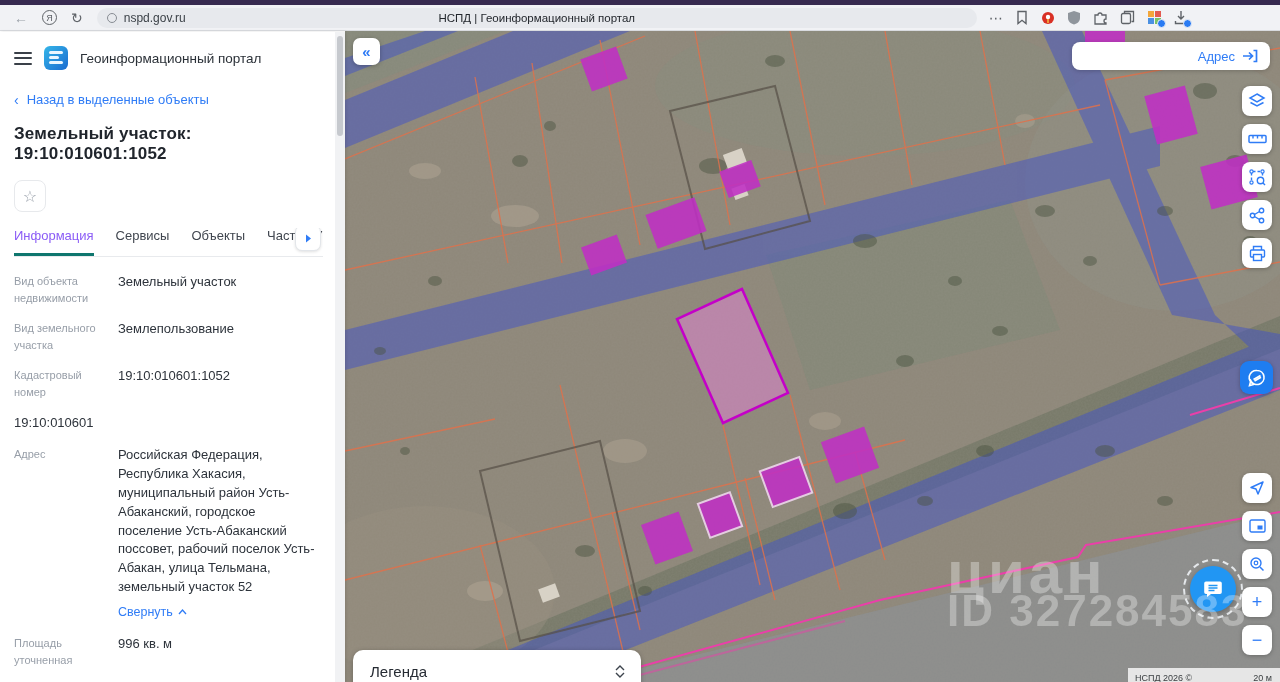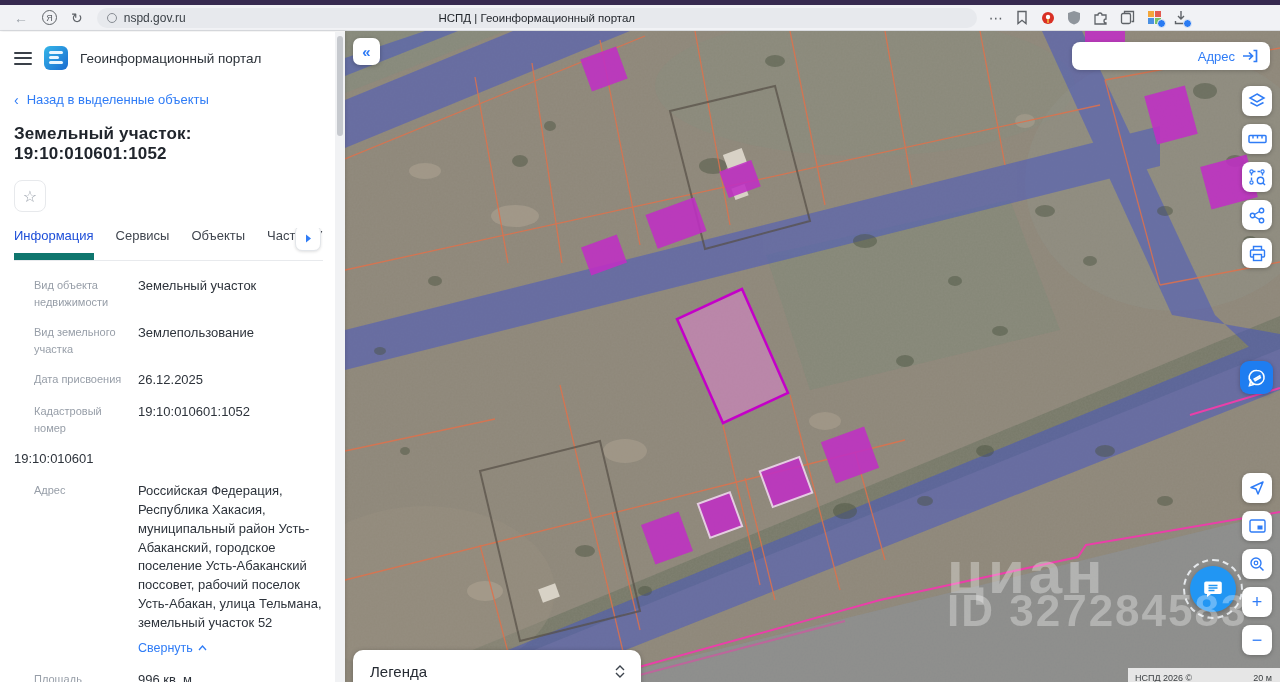--- a/index.html
+++ b/index.html
@@ -32,26 +32,26 @@
   .logo i:nth-child(1){ top:5px; width:14px; }
   .logo i:nth-child(2){ top:10px; width:10px; }
   .logo i:nth-child(3){ top:15px; width:14px; }
   .portal-title { font-size:13.5px; color:#2b3138; }
   .back-link { display:flex; align-items:center; gap:8px; color:#2f7cf6; font-size:13px; margin-top:22px; cursor:pointer; }
   .back-chev { font-size:14px; line-height:1; }
   .sb-title { font-size:17px; font-weight:600; color:#20252c; margin-top:17px; letter-spacing:.2px; }
   .star-btn { margin-top:16px; width:32px; height:32px; border:1px solid #e7e9ec; border-radius:8px; display:flex; align-items:center; justify-content:center; color:#9aa1ab; font-size:16px; background:#fff; }
   .tabs { position:relative; display:flex; gap:22px; margin-top:16px; border-bottom:1px solid #e8eaed; white-space:nowrap; overflow:hidden; }
   .tab { font-size:13px; color:#40464f; padding:0 0 10px 0; cursor:pointer; }
-  .tab.active { color:#1d4ed8; border-bottom:8px solid #0f766e; margin-bottom:-1px; }
+  .tab.active { color:#8b5cf6; border-bottom:4px solid #0f766e; margin-bottom:-1px; }
   .tab-more { position:absolute; right:2px; top:-3px; width:26px; height:26px; background:#fff; border:1px solid #e3e6ea; border-radius:7px; box-shadow:0 1px 3px rgba(0,0,0,.12); display:flex; align-items:center; justify-content:center; }
   .tab-more svg { display:block; }
   .fields { margin-top:16px; }
   .field-row { display:flex; margin-bottom:13px; }
-  .field-label { width:104px; flex:0 0 104px; padding-right:10px; font-size:11px; line-height:1.55; color:#979ea8;margin-left:20px; }
+  .field-label { width:104px; flex:0 0 104px; padding-right:10px; font-size:11px; line-height:1.55; color:#979ea8; }
   .field-value { flex:1; font-size:13px; line-height:1.45; color:#2d333b; }
   .collapse-link { display:inline-flex; align-items:center; gap:5px; color:#2f7cf6; font-size:12.5px; margin-top:6px; cursor:pointer; }
   .sb-track { position:absolute; right:0; top:0; width:10px; height:100%; background:#f1f2f4; }
   .sb-thumb { position:absolute; right:2px; top:4px; width:6px; height:100px; background:#c6c9ce; border-radius:3px; }
 
   
   .map { position:absolute; left:345px; top:31px; width:935px; height:651px; overflow:hidden; background:#8e8779; }
   .map svg.scene { position:absolute; left:0; top:0; }
   .collapse-btn { position:absolute; left:8px; top:7px; width:27px; height:27px; background:#fff; border-radius:7px; box-shadow:0 1px 4px rgba(0,0,0,.25); display:flex; align-items:center; justify-content:center; color:#2f7cf6; font-size:15px; font-weight:bold; }
   .login-btn { position:absolute; left:727px; top:11px; width:198px; height:28px; background:#fff; border-radius:8px; box-shadow:0 1px 4px rgba(0,0,0,.2); display:flex; align-items:center; justify-content:flex-end; gap:7px; padding-right:12px; color:#2f7cf6; font-size:13px; }
@@ -401,24 +401,20 @@
       <div class="fields">
         <div class="field-row">
           <div class="field-label">Вид объекта недвижимости</div>
           <div class="field-value">Земельный участок</div>
         </div>
         <div class="field-row">
           <div class="field-label">Вид земельного участка</div>
           <div class="field-value">Землепользование</div>
         </div>
         <div class="field-row">
-          <div class="field-label">Дата присвоения</div>
-          <div class="field-value">26.12.2025</div>
-        </div>
-        <div class="field-row">
           <div class="field-label">Кадастровый номер</div>
           <div class="field-value">19:10:010601:1052</div>
         </div>
         <div class="field-row">
           <div class="field-value">19:10:010601</div>
         </div>
         <div class="field-row">
           <div class="field-label">Адрес</div>
           <div class="field-value">
             <span>Российская Федерация, Республика Хакасия, муниципальный район Усть-Абаканский, городское поселение Усть-Абаканский поссовет, рабочий поселок Усть-Абакан, улица Тельмана, земельный участок 52</span><br>

